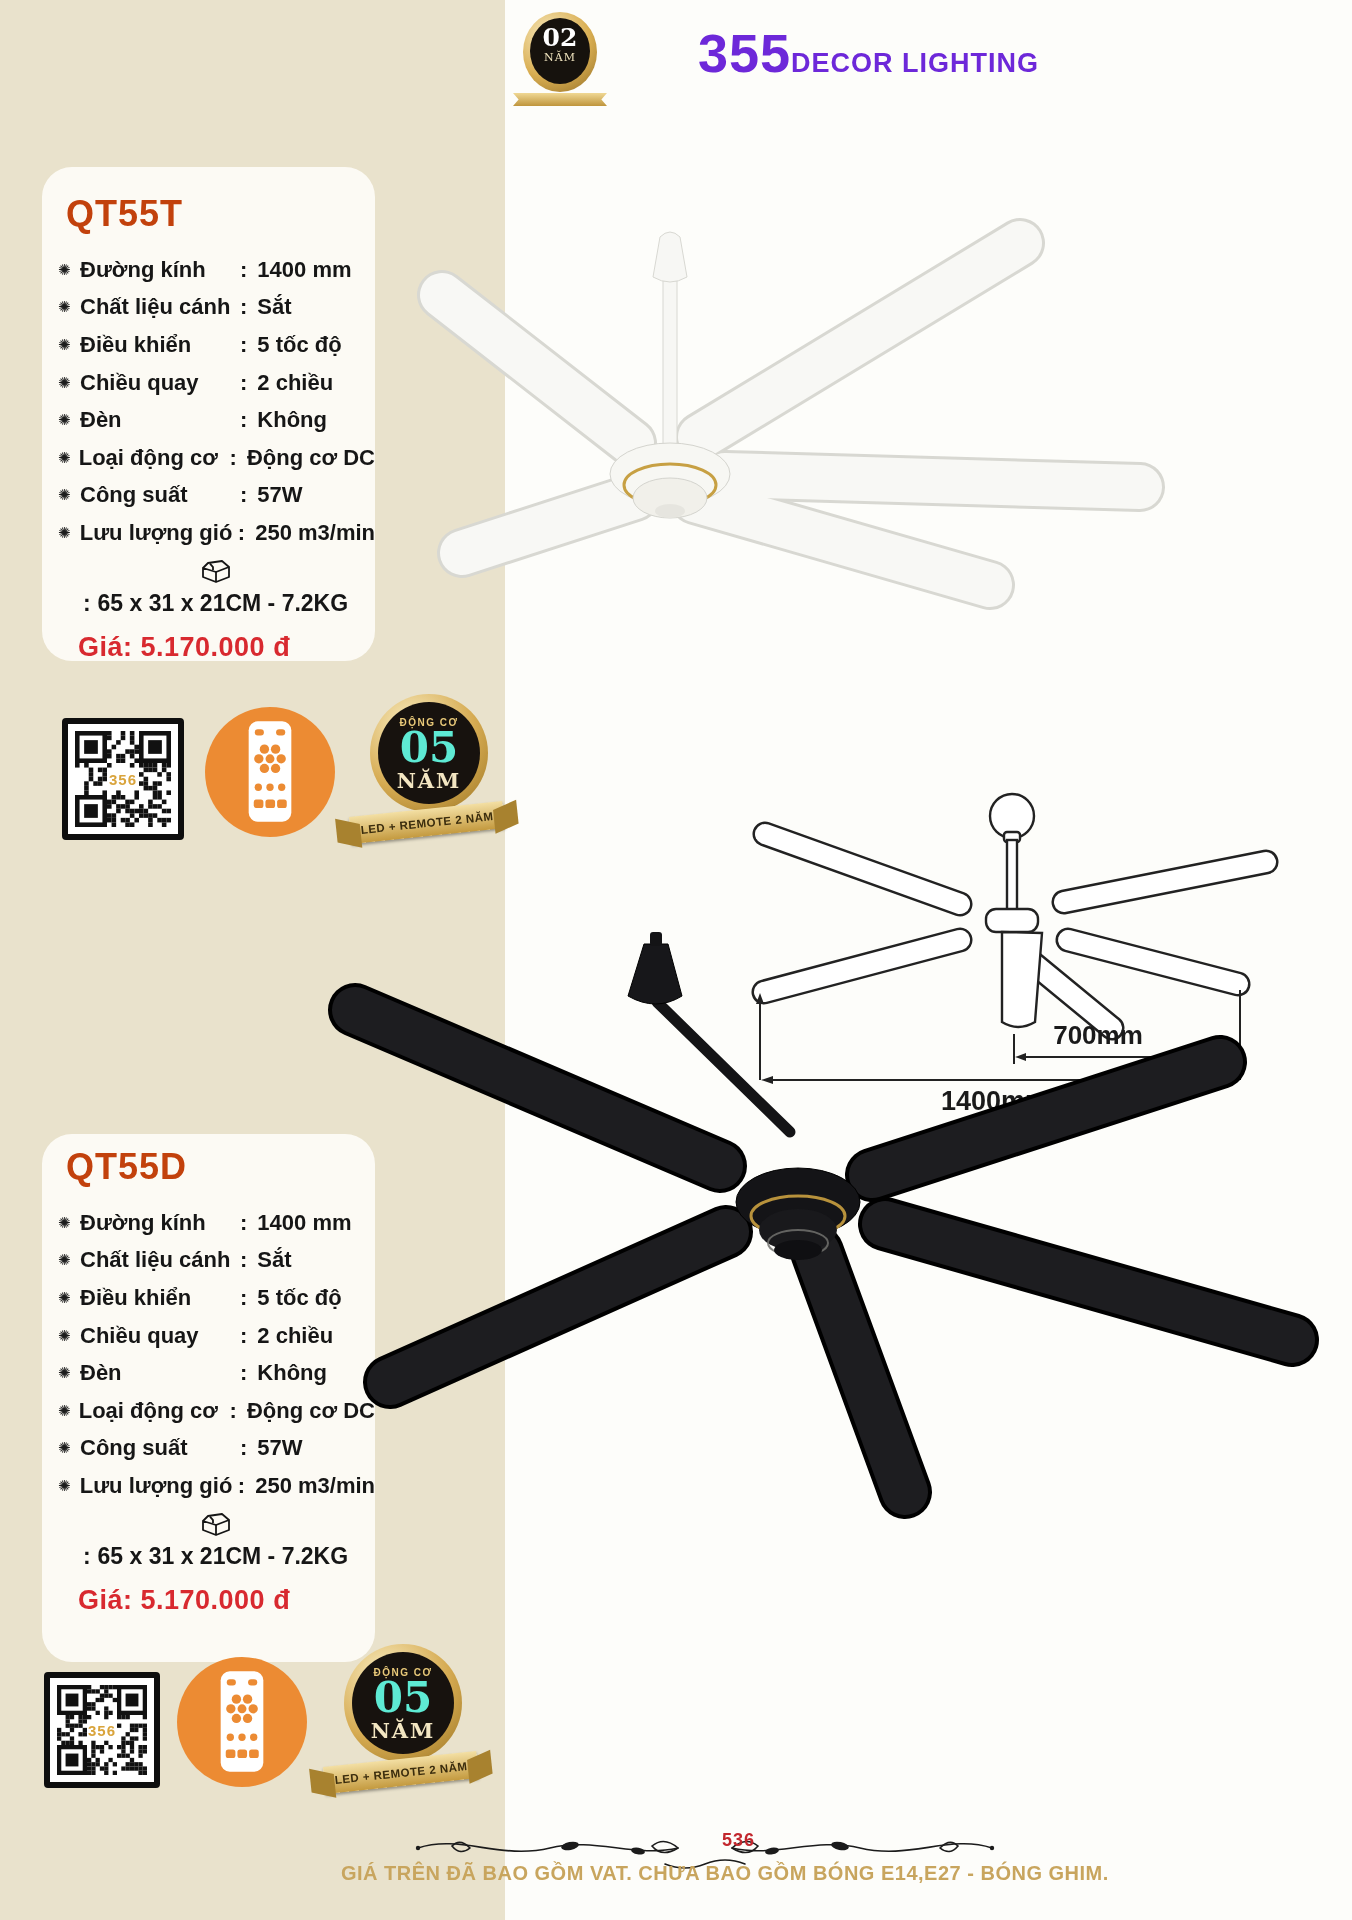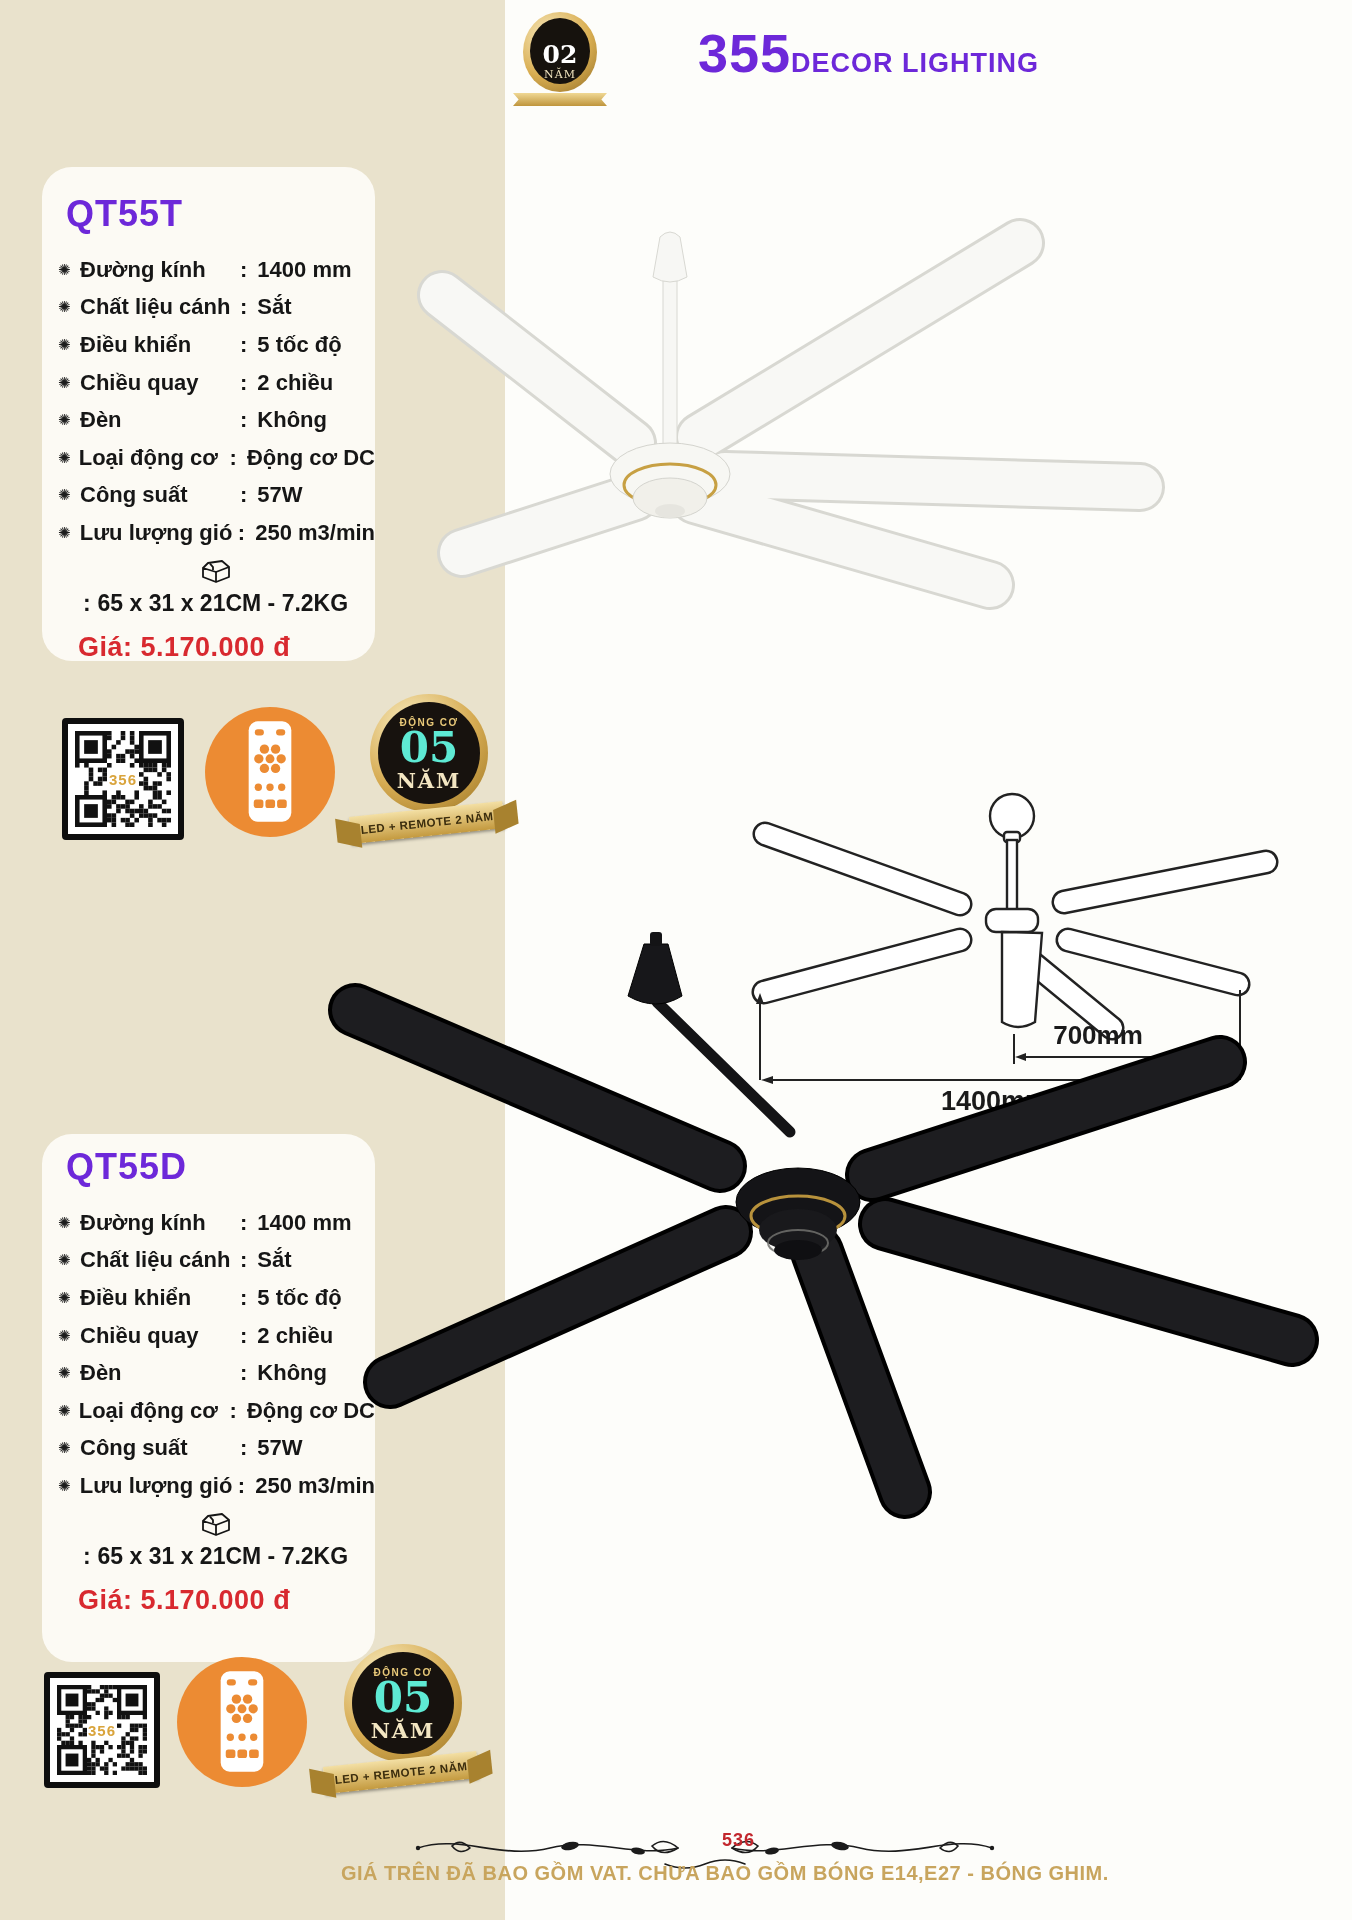--- a/index.html
+++ b/index.html
@@ -10,36 +10,36 @@
   .abs{position:absolute;}
   
   .left-col{left:0;top:0;width:505px;height:1920px;background:#e9e2cc;}
 
   
   .medallion{left:514px;top:12px;width:92px;height:96px;}
   .med-ring{position:absolute;left:9px;top:0;width:74px;height:80px;border-radius:50%;
     background:radial-gradient(circle at 35% 30%,#f9ecc2,#d9ae52 55%,#8f6b22);}
   .med-core{position:absolute;left:7px;top:6px;right:7px;bottom:8px;border-radius:50%;
     background:#16120d;text-align:center;color:#fff;}
-  .med-num{font-family:"DejaVu Serif",serif;font-weight:bold;font-size:25px;margin-top:24px;line-height:1;}
+  .med-num{font-family:"DejaVu Serif",serif;font-weight:bold;font-size:25px;margin-top:7px;line-height:1;}
   .med-nam{font-family:"DejaVu Serif",serif;font-size:11px;letter-spacing:1px;color:#efe3bd;margin-top:1px;}
   .med-ribbon{position:absolute;left:-1px;bottom:2px;width:94px;height:13px;
     background:linear-gradient(180deg,#f0d894,#bf953c);
     clip-path:polygon(0 0,100% 0,94% 50%,100% 100%,0 100%,6% 50%);}
 
   
   .brand{left:698px;top:22px;display:flex;align-items:baseline;color:#6d28d9;white-space:nowrap;}
   .brand-num{font-size:54px;font-weight:bold;letter-spacing:1px;}
   .brand-name{font-size:27px;font-weight:bold;letter-spacing:1px;}
 
   
   .spec-card{left:42px;width:333px;background:#fcfaf4;border-radius:30px;}
   .card-1{top:167px;height:494px;}
   .card-2{top:1097px;height:528px;margin-top:37px;}
-  .card-title{margin:26px 0 0 24px;font-size:36px;font-weight:800;letter-spacing:1px;color:#6d28d9;}
+  .card-title{margin:26px 0 0 24px;font-size:36px;font-weight:800;letter-spacing:1px;color:#c2410c;}
   .card-2 .card-title{margin-top:12px;}
   .spec-list{margin:16px 0 0 16px;}
   .spec-row{display:flex;align-items:center;height:37.6px;font-size:22px;font-weight:bold;white-space:nowrap;}
   .spec-bullet{width:22px;font-family:"DejaVu Sans",sans-serif;font-size:15px;color:#1c1c1c;}
   .spec-label{width:160px;}
   .spec-value::before{content:":";margin-right:10px;}
   .pkg-row{display:flex;align-items:center;gap:5px;margin:6px 0 0 14px;font-size:23px;font-weight:bold;white-space:nowrap;flex-direction:column;}
   .pkg-text::before{content:":";margin-right:7px;}
   .price{margin:15px 0 0 36px;font-size:27px;font-weight:800;color:#d8292f;letter-spacing:.5px;}
 

